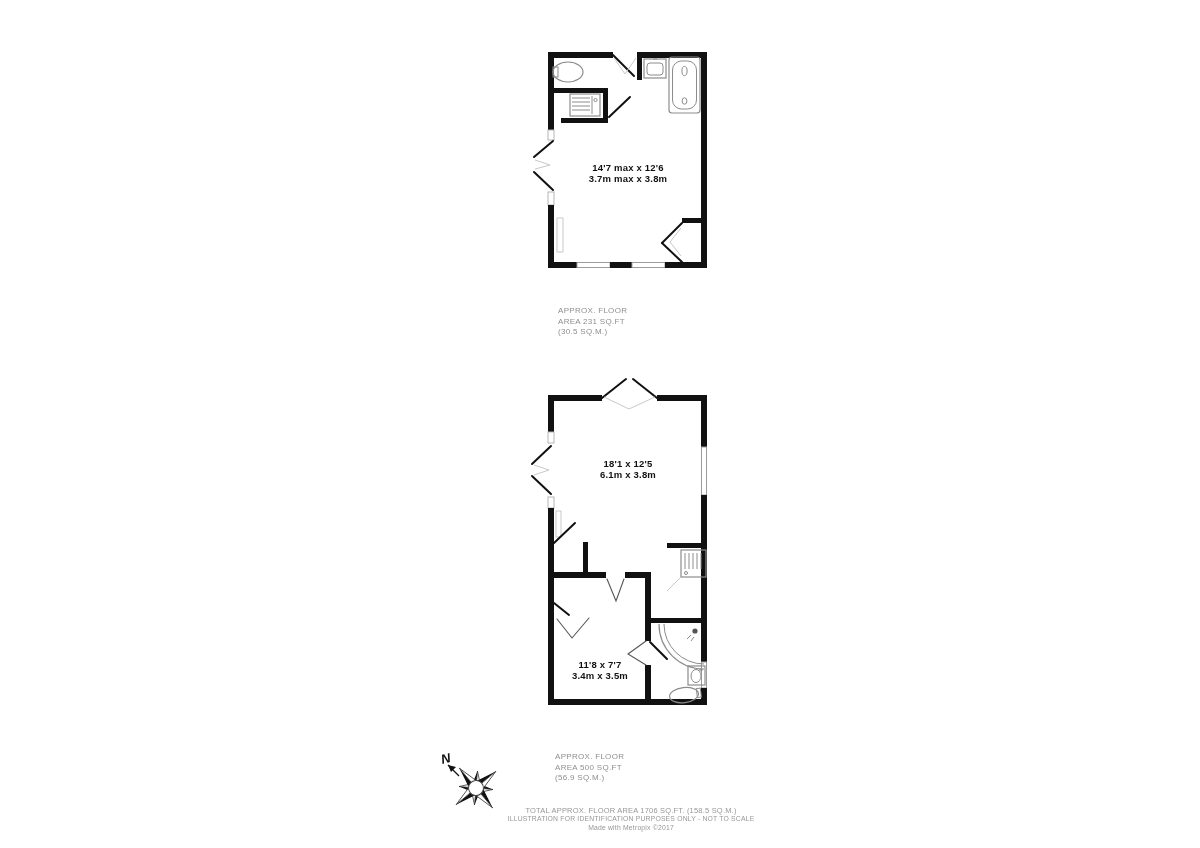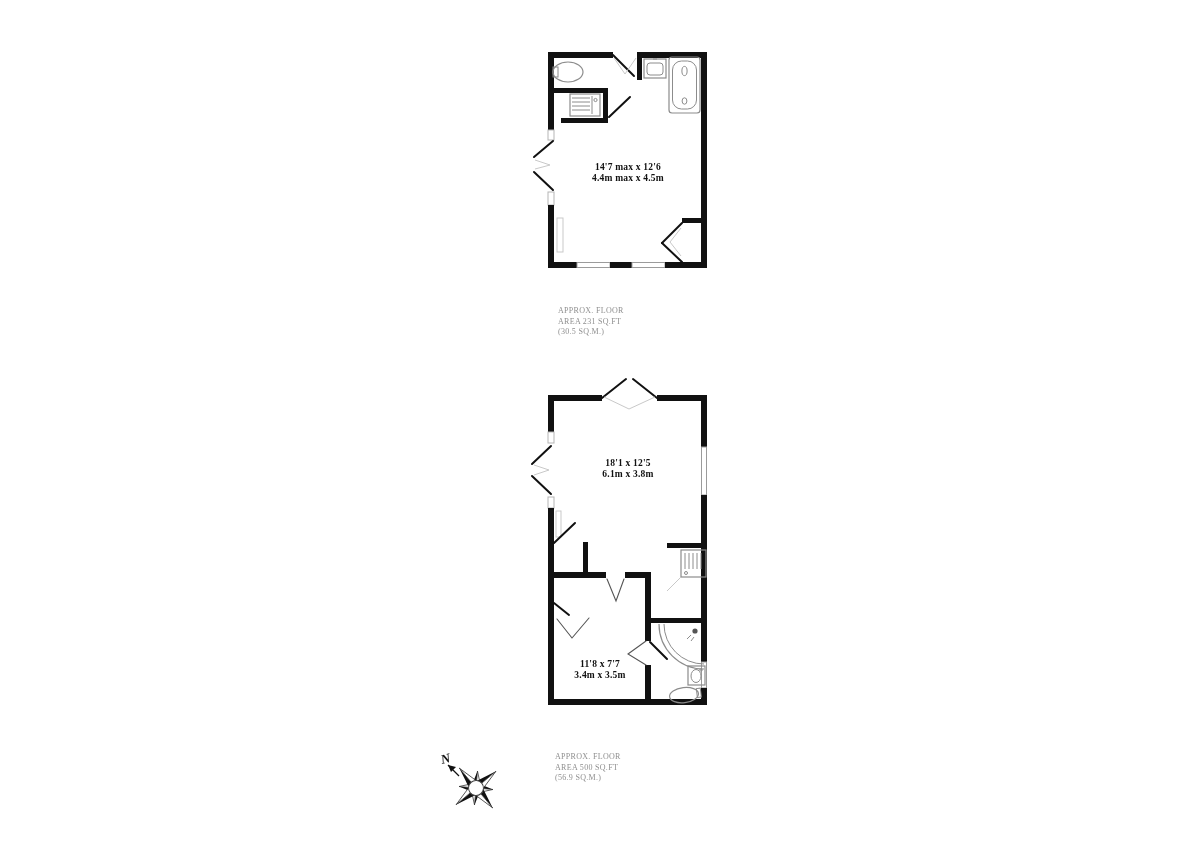--- a/index.html
+++ b/index.html
@@ -1,17 +1,17 @@
 <!DOCTYPE html>
 <html><head>
 <meta charset="utf-8">
 <style>
   html,body{margin:0;padding:0;background:#fff;}
   #canvas{position:relative;width:956px;height:848px;background:#fff;overflow:hidden;
-          font-family:Liberation Serif, serif;padding-left:28px;}
+          font-family:Liberation Sans, sans-serif;padding-left:28px;}
   .plan{position:absolute;}
   .room-label{position:absolute;width:150px;text-align:center;font-weight:bold;
               font-size:9.5px;line-height:11px;color:#111;letter-spacing:.2px;}
   .area-label{position:absolute;width:150px;font-size:8px;
               line-height:10.5px;color:#8f8f8f;letter-spacing:.3px;}
   .footer{position:absolute;left:431px;top:806px;width:400px;text-align:center;color:#979797;}
   .footer .l1{font-size:7.5px;line-height:9px;letter-spacing:.2px;}
   .footer .l2{font-size:6.8px;line-height:8.5px;letter-spacing:.2px;}
   .footer .l3{font-size:6.8px;line-height:8.5px;letter-spacing:.2px;}
   .north{position:absolute;left:441px;top:751px;font-size:13px;font-weight:bold;
@@ -87,21 +87,21 @@
     <g>
       <rect class="fx" x="146" y="27" width="31" height="56" rx="3"></rect>
       <rect class="fx2" x="149.5" y="31" width="24" height="48" rx="9"></rect>
       <ellipse class="fx2" cx="161.5" cy="41" rx="2.6" ry="4.6"></ellipse>
       <ellipse class="fx2" cx="161.5" cy="71" rx="2.4" ry="3.2"></ellipse>
     </g>
   </svg>
 
   <div class="room-label" style="left:553px;top:162px">
     <div>14'7 max x 12'6</div>
-    <div>4.4m max x 4.5m</div>
+    <div>3.7m max x 3.8m</div>
   </div>
 
   <div class="area-label" style="left:558px;top:306px">
     <div>APPROX. FLOOR</div>
     <div>AREA 231 SQ.FT</div>
     <div>(30.5 SQ.M.)</div>
   </div>
 
   <svg class="plan" style="left:523px;top:375px" width="185" height="340" viewBox="0 0 185 340">
 
@@ -230,14 +230,19 @@
       </g>
       <circle cx="0" cy="0" r="7.5" fill="#fff" stroke="#444" stroke-width="1"></circle>
     </g>
     <g>
       <line x1="27" y1="28" x2="16" y2="17" stroke="#111" stroke-width="1.3"></line>
       <polygon points="16,17 24,19 19,24" fill="#111"></polygon>
     </g>
   </svg>
   <div class="north">N</div>
 
+  <div class="footer">
+    <div class="l1">TOTAL APPROX. FLOOR AREA 1706 SQ.FT. (158.5 SQ.M.)</div>
+    <div class="l2">ILLUSTRATION FOR IDENTIFICATION PURPOSES ONLY - NOT TO SCALE</div>
+    <div class="l3">Made with Metropix ©2017</div>
+  </div>
 
 </div>
 
 </body></html>

